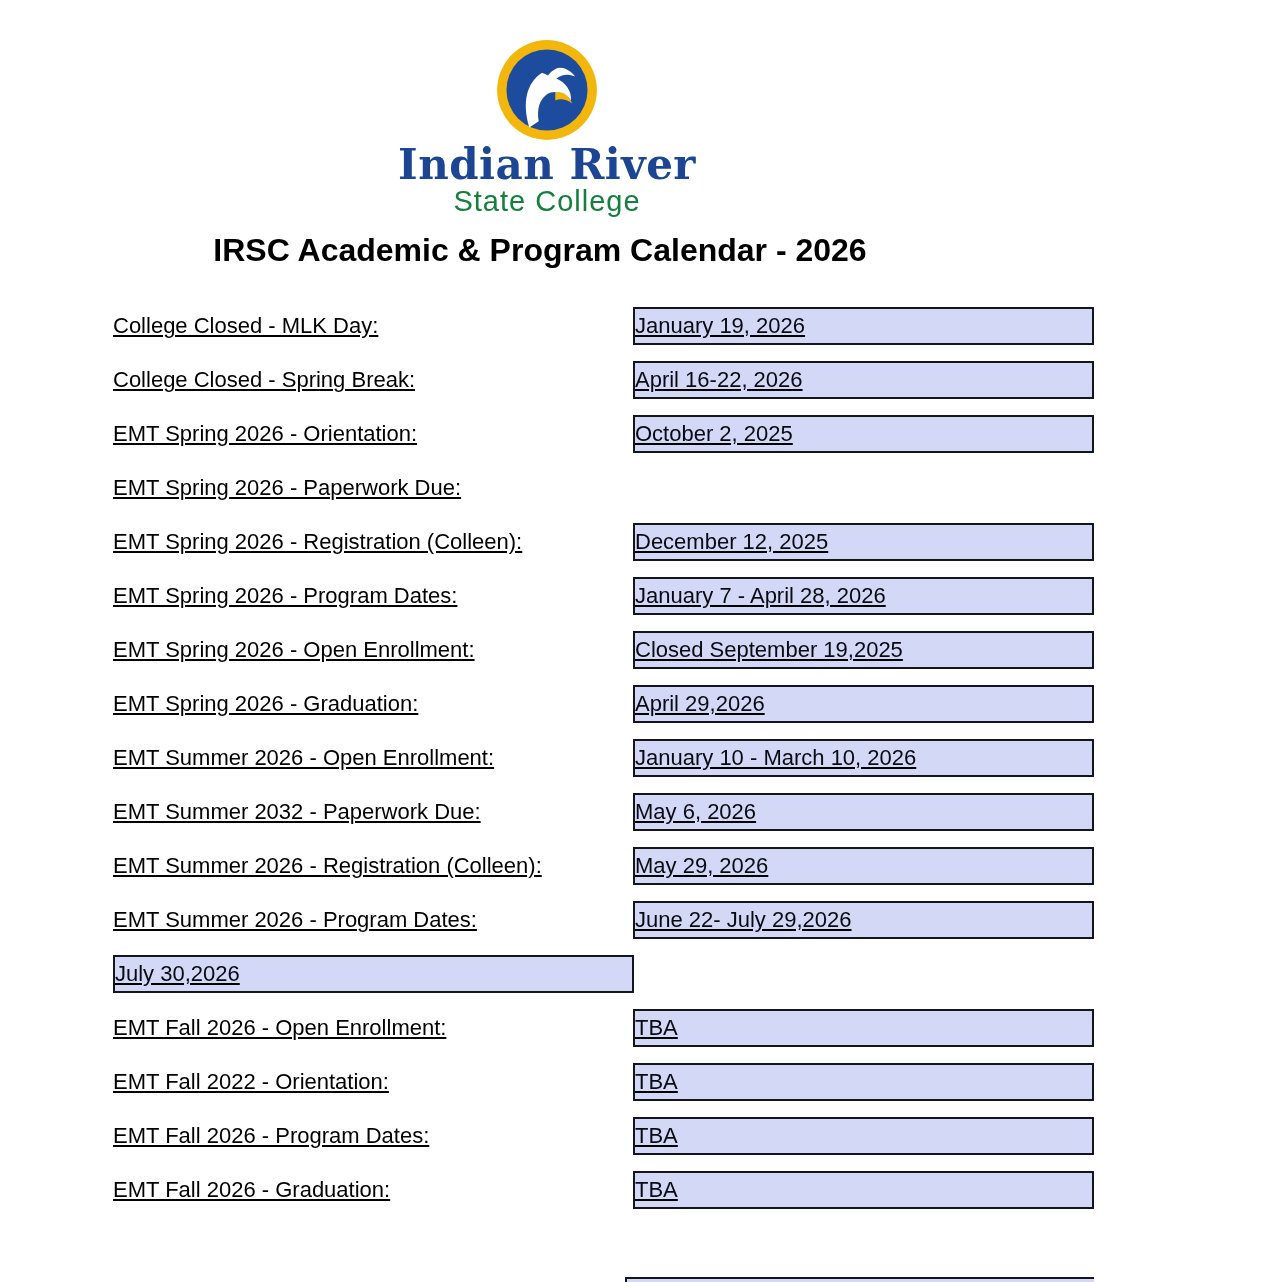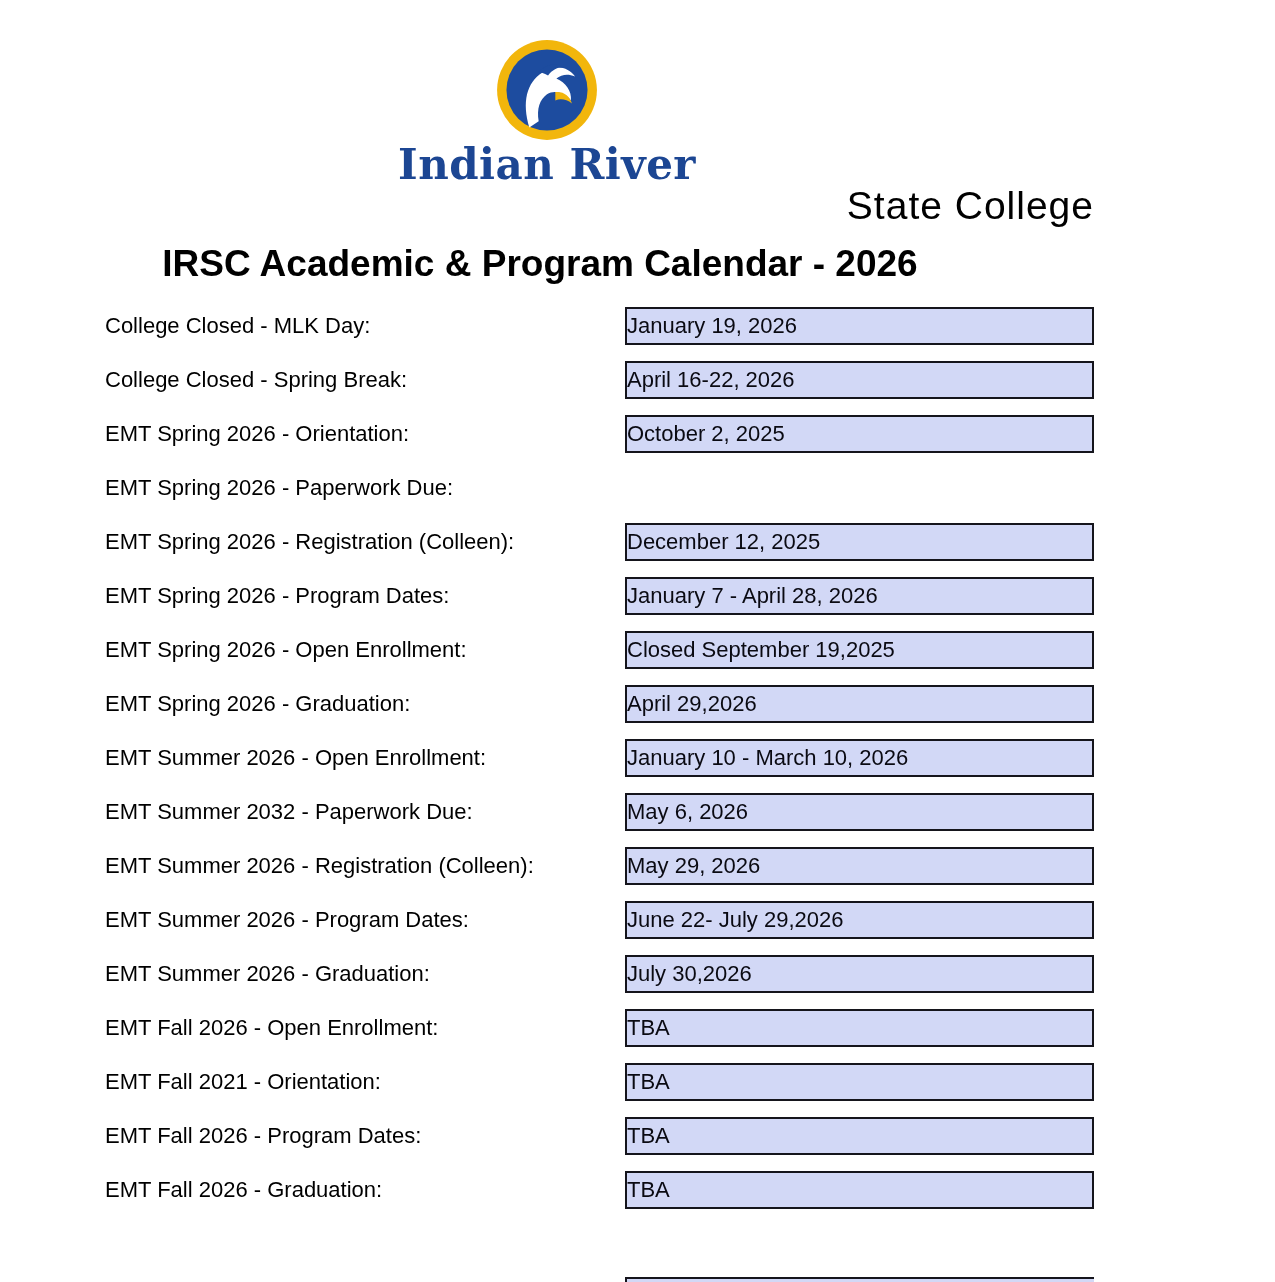--- a/index.html
+++ b/index.html
@@ -23,36 +23,35 @@
     font-weight: 700;
     font-size: 42px;
     line-height: 1.0;
     color: #1C4693;
     margin-top: -2px;
     letter-spacing: 0.5px;
   }
   .wordmark2 {
     font-family: "Liberation Sans", sans-serif;
     font-weight: 400;
-    font-size: 39px;
+    font-size: 29px;
     line-height: 1.05;
-    color: #000000;
+    color: #15803d;
     letter-spacing: 1px;
-    text-align: right;
   }
   .doc-title {
     margin: 16px 14px 0 0;
-    font-size: 37px;
+    font-size: 32px;
     font-weight: 700;
     color: #000000;
     font-family: "Liberation Sans", sans-serif;
   }
   .rows {
     position: absolute;
-    top: 299px; left: 0; right: 0;
+    top: 299px; left: 8px; right: 0; text-decoration: underline;
   }
   .row {
     display: flex;
     align-items: center;
     height: 54px;
     padding-left: 105px;
   }
   .row .label {
     flex: 0 0 520px;
     width: 520px;
@@ -159,31 +158,30 @@
     <span class="label">EMT Summer 2026 - Registration (Colleen):</span>
     <div class="field">May 29, 2026</div>
   </div>
 
   <div class="row">
     <span class="label">EMT Summer 2026 - Program Dates:</span>
     <div class="field">June 22- July 29,2026</div>
   </div>
 
   <div class="row">
-    <span class="label">EMT Summer 2026 - Graduation:</span>
     <div class="field">July 30,2026</div>
   </div>
 
   <div class="row">
     <span class="label">EMT Fall 2026 - Open Enrollment:</span>
     <div class="field">TBA</div>
   </div>
 
   <div class="row">
-    <span class="label">EMT Fall 2021 - Orientation:</span>
+    <span class="label">EMT Fall 2022 - Orientation:</span>
     <div class="field">TBA</div>
   </div>
 
   <div class="row">
     <span class="label">EMT Fall 2026 - Program Dates:</span>
     <div class="field">TBA</div>
   </div>
 
   <div class="row">
     <span class="label">EMT Fall 2026 - Graduation:</span>

